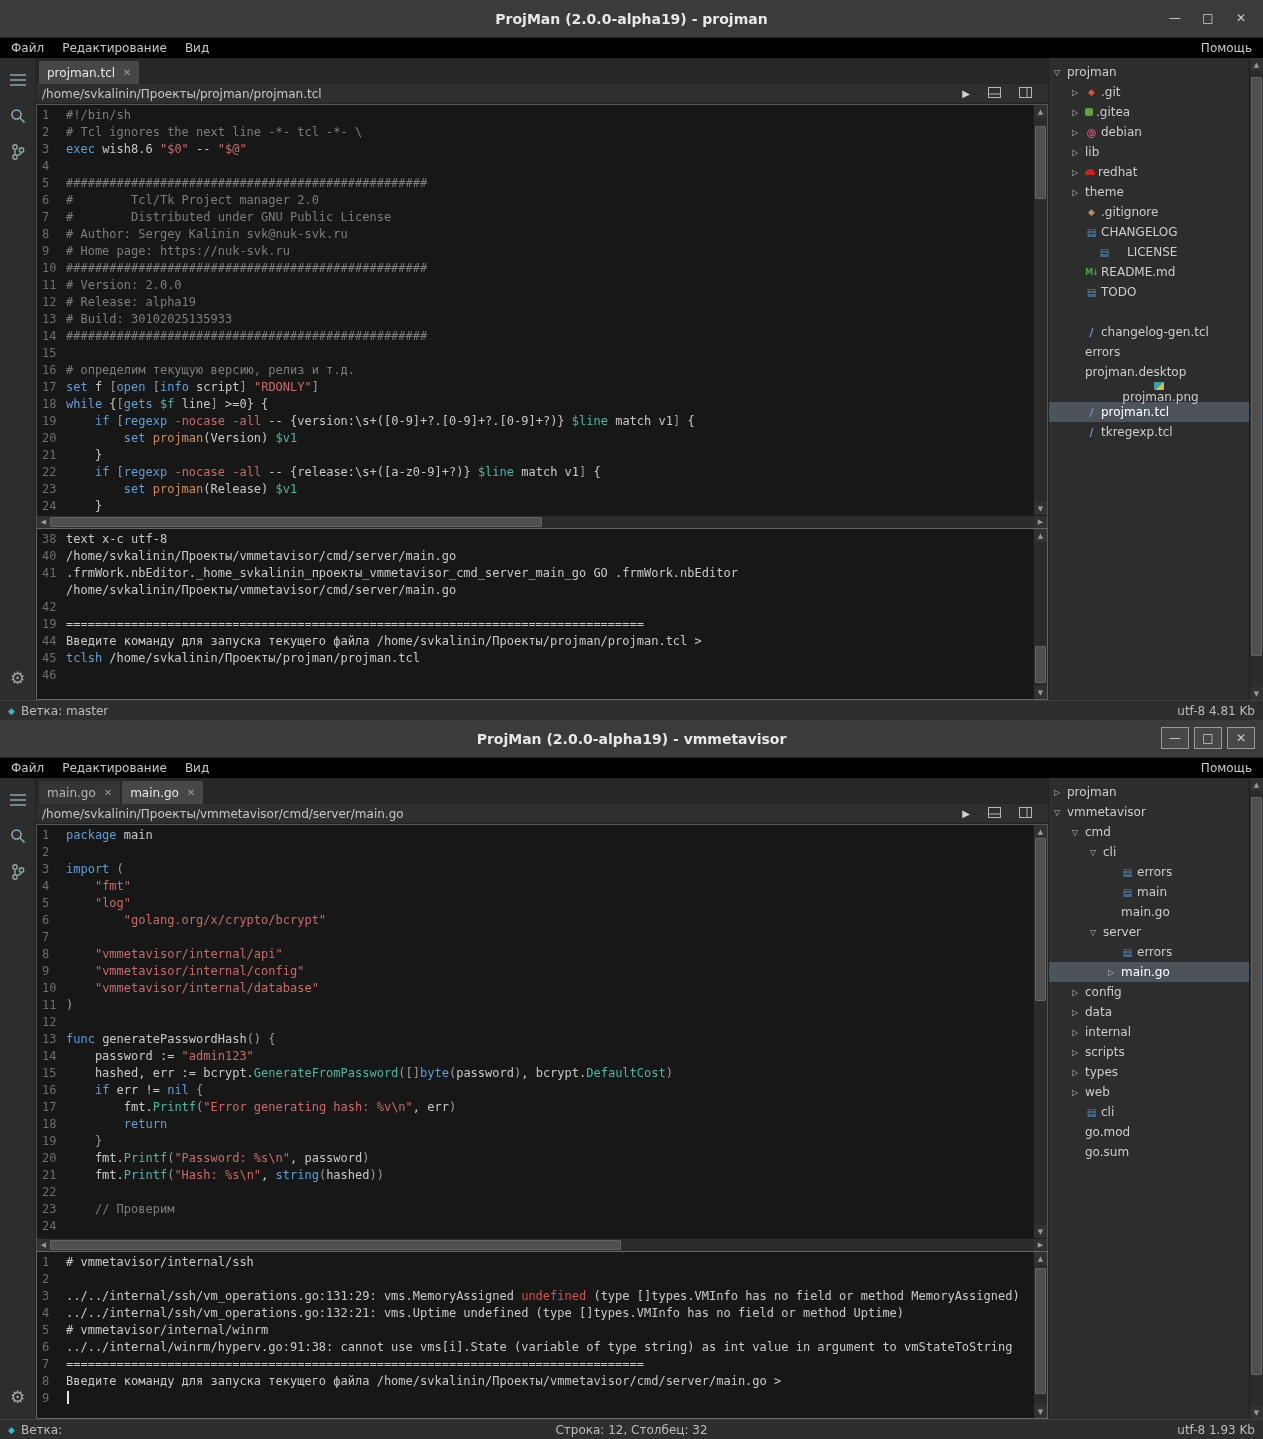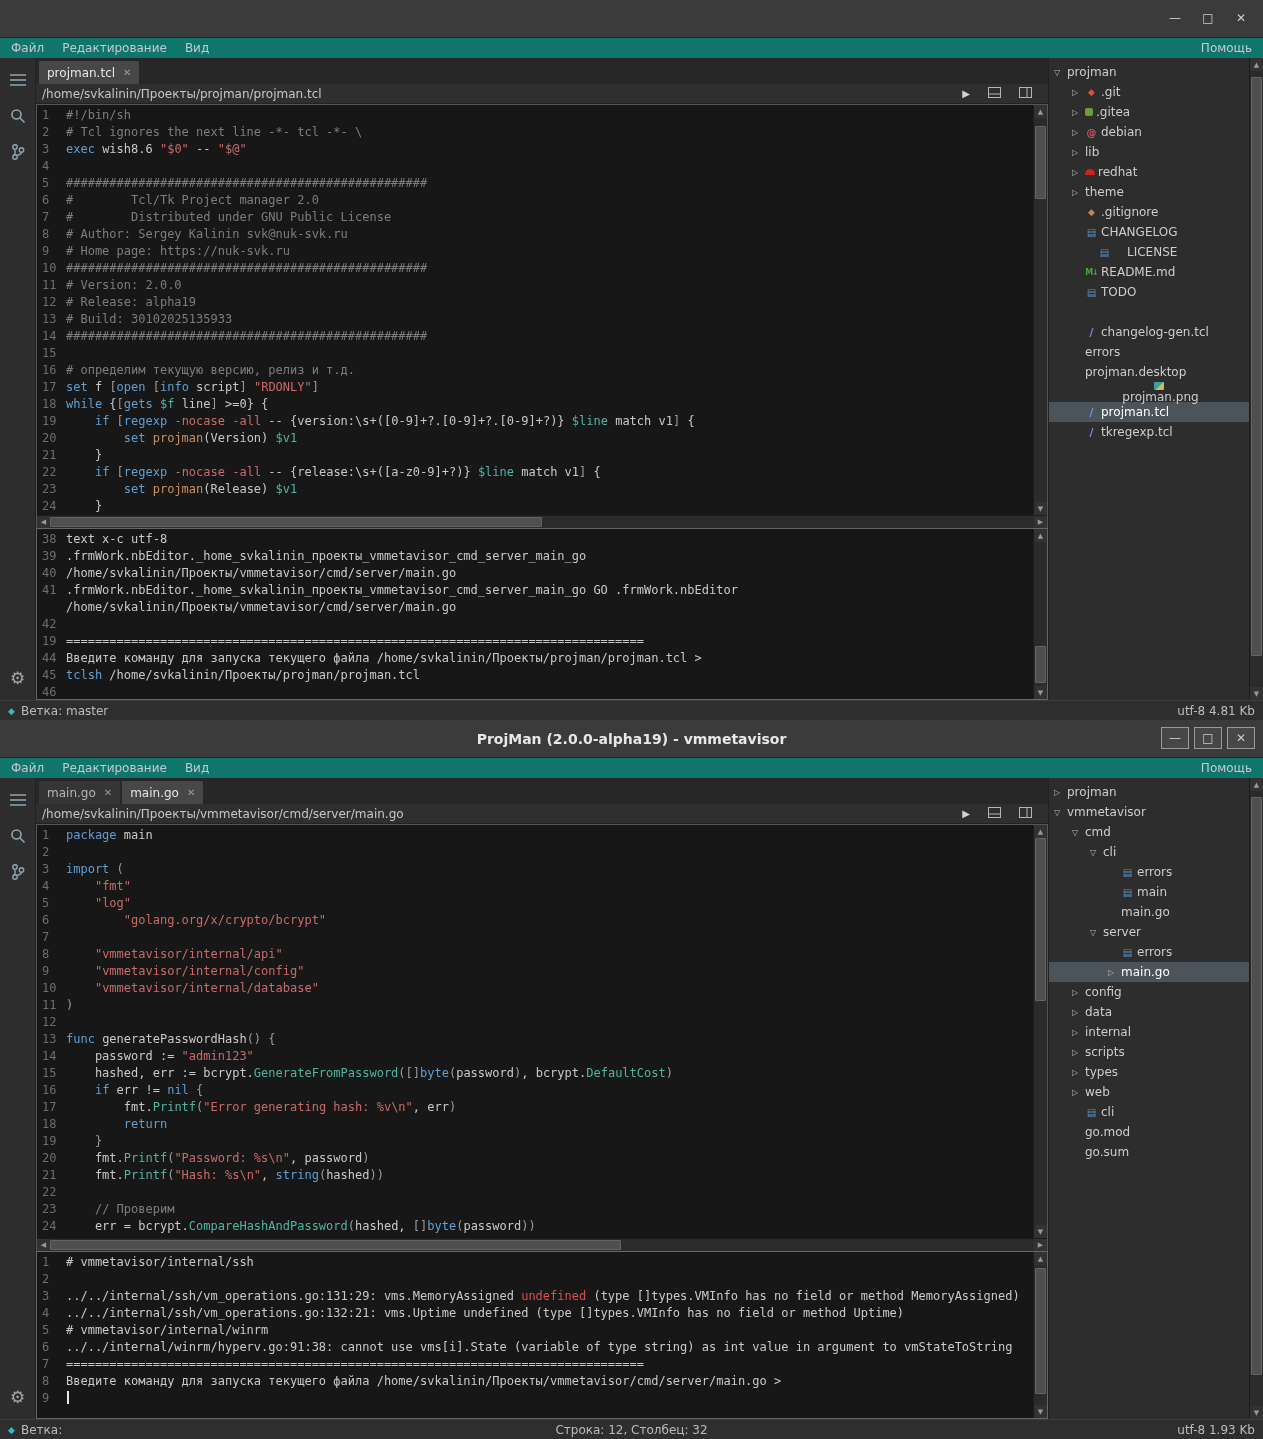--- a/index.html
+++ b/index.html
@@ -6,21 +6,21 @@
   html,body{width:1263px;height:1439px;background:#1b1b1b;font-family:"DejaVu Sans",sans-serif;overflow:hidden}
   .win{width:1263px;display:flex;flex-direction:column;background:#2d2d2d}
   .w1{height:720px}.w2{height:719px}
   
   .titlebar{height:38px;background:#3b3b3b;display:flex;align-items:center;position:relative;border-bottom:1px solid #262626;flex:none}
   .title{flex:1;text-align:center;font-size:14px;font-weight:bold;color:#e8e8e8}
   .controls{position:absolute;right:8px;top:7px;display:flex;gap:5px}
   .wbtn{width:28px;height:22px;display:flex;align-items:center;justify-content:center;color:#cfcfcf;font-size:12px}
   .w2 .wbtn{border:1px solid #9a9a9a;background:#474747}
   
-  .menubar{height:20px;background:#0f766e;display:flex;align-items:center;font-size:12px;color:#c9c9c9;flex:none;padding:0 2px}
+  .menubar{height:20px;background:#000000;display:flex;align-items:center;font-size:12px;color:#c9c9c9;flex:none;padding:0 2px}
   .menuleft{display:flex;height:100%}
   .mi{padding:0 9px;display:flex;align-items:center;height:100%}
   .mi.right{margin-left:auto}
   
   .mainrow{flex:1;display:flex;min-height:0}
   .rail{width:36px;background:#2d2d2d;border-right:1px solid #222;display:flex;flex-direction:column;align-items:center;padding-top:12px;gap:16px;flex:none}
   .railbtn{width:22px;height:20px;display:flex;align-items:center;justify-content:center}
   .railbtn.gear{margin-top:auto;margin-bottom:12px;font-size:17px;color:#a5a5a5}
   .center{flex:1;min-width:0;display:flex;flex-direction:column;background:#252525}
   .tabbar{height:26px;background:#272727;display:flex;align-items:flex-end;padding-left:3px;gap:2px;flex:none}
@@ -80,20 +80,21 @@
   .t-p{color:#9c9c9c}
   .t-e{color:#d84f4f}
   .t-nm{color:#cc8f5a}
   .caret{display:inline-block;width:2px;height:13px;background:#e6e6e6;vertical-align:-2px;margin-left:1px}
 </style>
 </head>
 <body>
 
 <div class="win w1">
   <div class="titlebar">
+    <div class="title">ProjMan (2.0.0-alpha19) - projman</div>
     <div class="controls">
       <div class="wbtn">—</div>
       <div class="wbtn">□</div>
       <div class="wbtn">✕</div>
     </div>
   </div>
   <div class="menubar">
     <div class="menuleft">
         <div class="mi">Файл</div>
         <div class="mi">Редактирование</div>
@@ -186,21 +187,20 @@
           <div class="sarrow">◀</div>
           <div class="strack h">
               <div class="sthumb h" style="left:0;width:50%"></div>
             </div>
           <div class="sarrow">▶</div>
         </div>
       </div>
       <div class="console">
         <div class="lines">
             <div class="row"><span class="ln">38</span><span class="ct"><span class="t-d">text x-c utf-8</span></span></div>
-            <div class="row"><span class="ln">39</span><span class="ct"><span class="t-d">.frmWork.nbEditor._home_svkalinin_проекты_vmmetavisor_cmd_server_main_go</span></span></div>
             <div class="row"><span class="ln">40</span><span class="ct"><span class="t-d">/home/svkalinin/Проекты/vmmetavisor/cmd/server/main.go</span></span></div>
             <div class="row"><span class="ln">41</span><span class="ct"><span class="t-d">.frmWork.nbEditor._home_svkalinin_проекты_vmmetavisor_cmd_server_main_go GO .frmWork.nbEditor</span></span></div>
             <div class="row"><span class="ln"></span><span class="ct"><span class="t-d">/home/svkalinin/Проекты/vmmetavisor/cmd/server/main.go</span></span></div>
             <div class="row"><span class="ln">42</span><span class="ct"></span></div>
             <div class="row"><span class="ln">19</span><span class="ct"><span class="t-d">================================================================================</span></span></div>
             <div class="row"><span class="ln">44</span><span class="ct"><span class="t-d">Введите команду для запуска текущего файла /home/svkalinin/Проекты/projman/projman.tcl &gt;</span></span></div>
             <div class="row"><span class="ln">45</span><span class="ct"><span class="t-k">tclsh</span><span class="t-d"> /home/svkalinin/Проекты/projman/projman.tcl</span></span></div>
             <div class="row"><span class="ln">46</span><span class="ct"></span></div>
           </div>
         <div class="vscroll">
@@ -402,21 +402,21 @@
               <div class="row"><span class="ln">14</span><span class="ct"><span class="t-d">    password := </span><span class="t-s">"admin123"</span></span></div>
               <div class="row"><span class="ln">15</span><span class="ct"><span class="t-d">    hashed, err := bcrypt.</span><span class="t-f">GenerateFromPassword</span><span class="t-p">([</span><span class="t-p">]</span><span class="t-k">byte</span><span class="t-p">(</span><span class="t-d">password</span><span class="t-p">)</span><span class="t-d">, bcrypt.</span><span class="t-f">DefaultCost</span><span class="t-p">)</span></span></div>
               <div class="row"><span class="ln">16</span><span class="ct"><span class="t-d">    </span><span class="t-k">if</span><span class="t-d"> err != </span><span class="t-k">nil</span><span class="t-d"> </span><span class="t-p">{</span></span></div>
               <div class="row"><span class="ln">17</span><span class="ct"><span class="t-d">        fmt.</span><span class="t-f">Printf</span><span class="t-p">(</span><span class="t-s">"Error generating hash: %v\n"</span><span class="t-d">, err</span><span class="t-p">)</span></span></div>
               <div class="row"><span class="ln">18</span><span class="ct"><span class="t-d">        </span><span class="t-k">return</span></span></div>
               <div class="row"><span class="ln">19</span><span class="ct"><span class="t-d">    </span><span class="t-p">}</span></span></div>
               <div class="row"><span class="ln">20</span><span class="ct"><span class="t-d">    fmt.</span><span class="t-f">Printf</span><span class="t-p">(</span><span class="t-s">"Password: %s\n"</span><span class="t-d">, password</span><span class="t-p">)</span></span></div>
               <div class="row"><span class="ln">21</span><span class="ct"><span class="t-d">    fmt.</span><span class="t-f">Printf</span><span class="t-p">(</span><span class="t-s">"Hash: %s\n"</span><span class="t-d">, </span><span class="t-k">string</span><span class="t-p">(</span><span class="t-d">hashed</span><span class="t-p">))</span></span></div>
               <div class="row"><span class="ln">22</span><span class="ct"></span></div>
               <div class="row"><span class="ln">23</span><span class="ct"><span class="t-d">    </span><span class="t-c">// Проверим</span></span></div>
-              <div class="row"><span class="ln">24</span><span class="ct"><span class="t-d">    err = bcrypt.</span><span class="t-f">CompareHashAndPassword</span><span class="t-p">(</span><span class="t-d">hashed, </span><span class="t-p">[]</span><span class="t-k">byte</span><span class="t-p">(</span><span class="t-d">password</span><span class="t-p">))</span></span></div>
+              <div class="row"><span class="ln">24</span></div>
             </div>
           <div class="vscroll">
             <div class="sarrow">▲</div>
             <div class="strack">
                 <div class="sthumb" style="top:0%;height:42%"></div>
               </div>
             <div class="sarrow">▼</div>
           </div>
         </div>
         <div class="hscroll">

